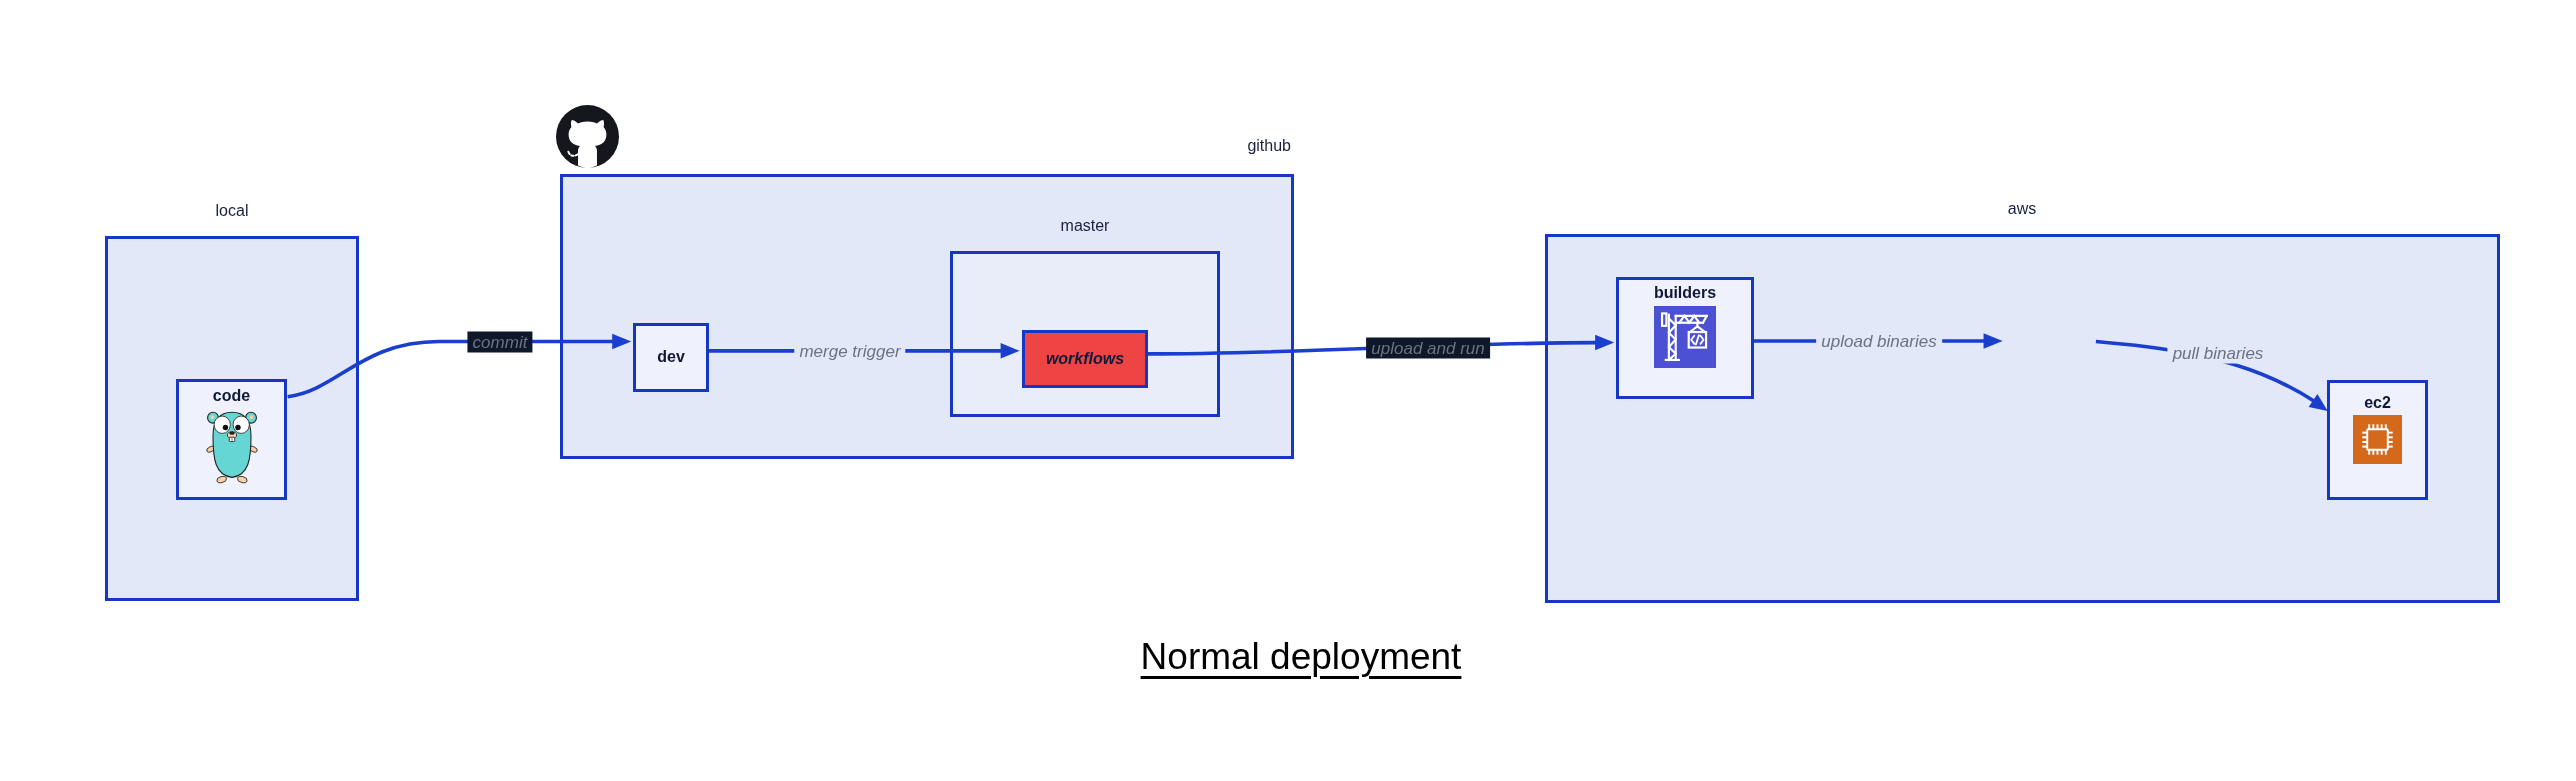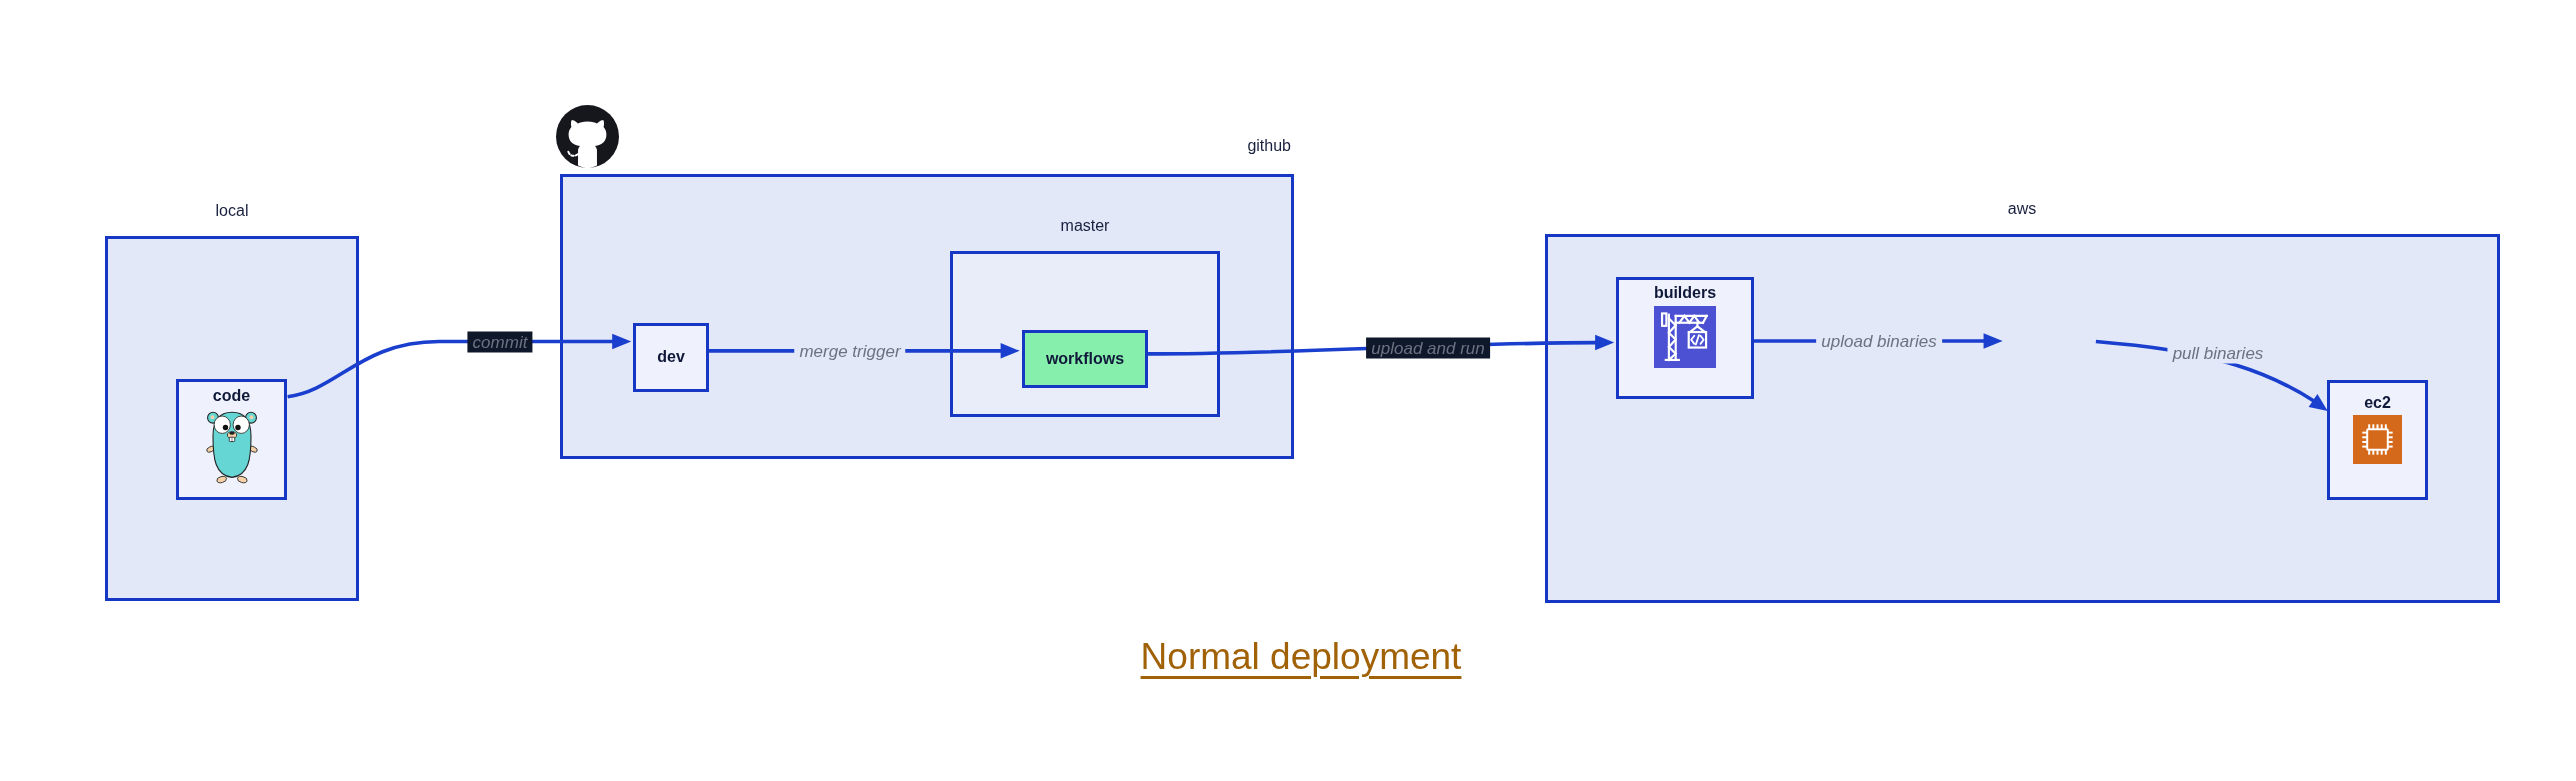--- a/index.html
+++ b/index.html
@@ -14,37 +14,37 @@
   .cluster-label{position:absolute;z-index:4;font-size:16px;color:#19213f;white-space:nowrap;}
   #label-local {left:232px; top:202px; transform:translateX(-50%);}
   #label-github{left:1291px;top:137px; transform:translateX(-100%);}
   #label-master{left:1085px;top:217px; transform:translateX(-50%);}
   #label-aws   {left:2022px;top:200px; transform:translateX(-50%);}
   svg.edges{position:absolute;left:0;top:0;z-index:3;}
   .node{position:absolute;box-sizing:border-box;border:3.6px solid #1537c4;background:#eff2fc;z-index:5;
         display:flex;flex-direction:column;align-items:center;}
   #node-code     {left:176px; top:379px; width:111px; height:121px;padding-top:5.2px;}
   #node-dev      {left:633px;top:306px; width:76px; height:69px;justify-content:center;margin-top:17px;}
-  #node-workflows{left:1022px;top:330px; width:126px; height:58px;justify-content:center;background:#86efac;}
+  #node-workflows{left:1022px;top:330px; width:126px; height:58px;justify-content:center;background:#ef4444;font-style:italic;}
   #node-builders {left:1616px;top:277px; width:138px; height:122px;padding-top:4.1px;}
   #node-s3       {left:2005px;top:280px; width:91px; height:121px;padding-top:6.2px;}
   #node-ec2      {left:2327px;top:380px; width:101px; height:120px;padding-top:11px;}
   .node-label{font-size:16px;font-weight:bold;color:#10193a;line-height:1.15;white-space:nowrap;}
   .node-icon{margin-top:3.1px;}
   .edge-label{position:absolute;z-index:6;transform:translate(-50%,-50%);font-size:17px;font-style:italic;
               color:#6b7280;background:#e2e8f8;padding:0.5px 5.2px;white-space:nowrap;}
   .edge-label.on-white{background:#0f172a;margin-left:48px;}
   #elabel-commit         {left:452px; top:342px;}
   #elabel-merge-trigger  {left:850px;top:351px;}
   #elabel-upload-and-run {left:1380px;top:348px;}
   #elabel-upload-binaries{left:1879px;top:341px;}
   #elabel-pull-binaries  {left:2218px;top:353px;}
   .github-logo{position:absolute;left:556px;top:105px;width:63px;height:63px;z-index:4;}
   .diagram-title{position:absolute;left:1301px;top:636px;transform:translateX(-50%);z-index:4;
-                 font-size:37px;color:#a16207;text-decoration:underline;
+                 font-size:37px;color:#000000;text-decoration:underline;
                  text-decoration-thickness:3.1px;text-underline-offset:6.7px;white-space:nowrap;}
 </style>
 </head>
 <body>
 
 <div class="canvas">
 
   <div class="cluster" id="cluster-local"></div>
   <div class="cluster" id="cluster-github"></div>
   <div class="cluster nested" id="cluster-master"></div>

